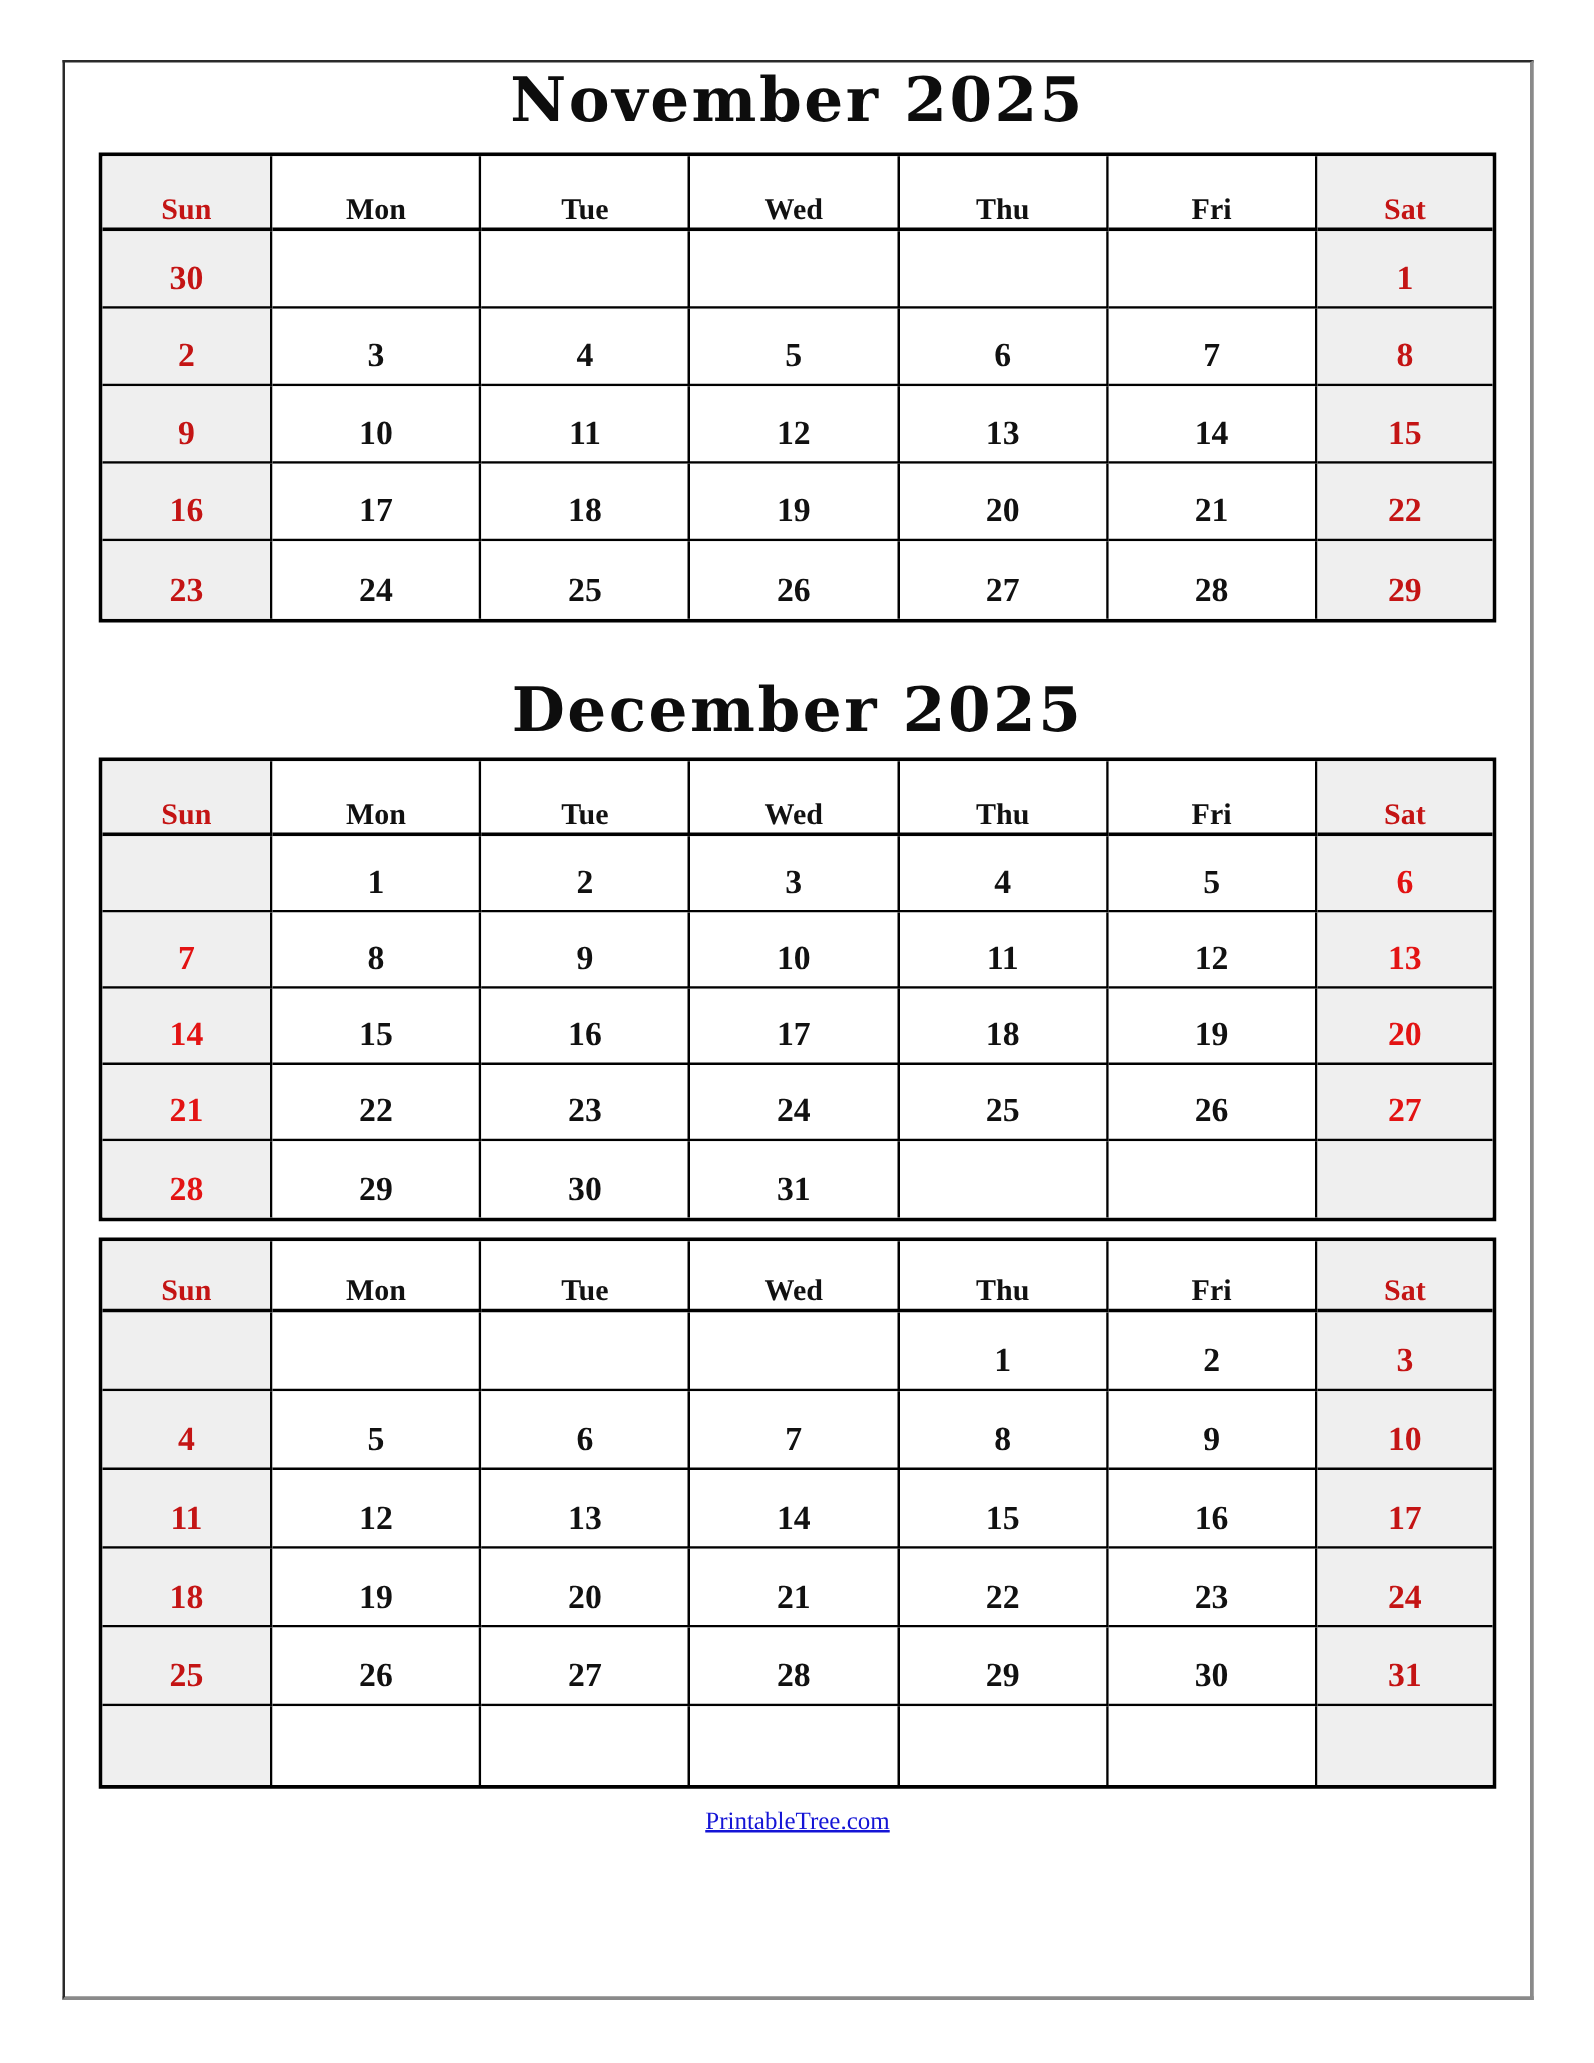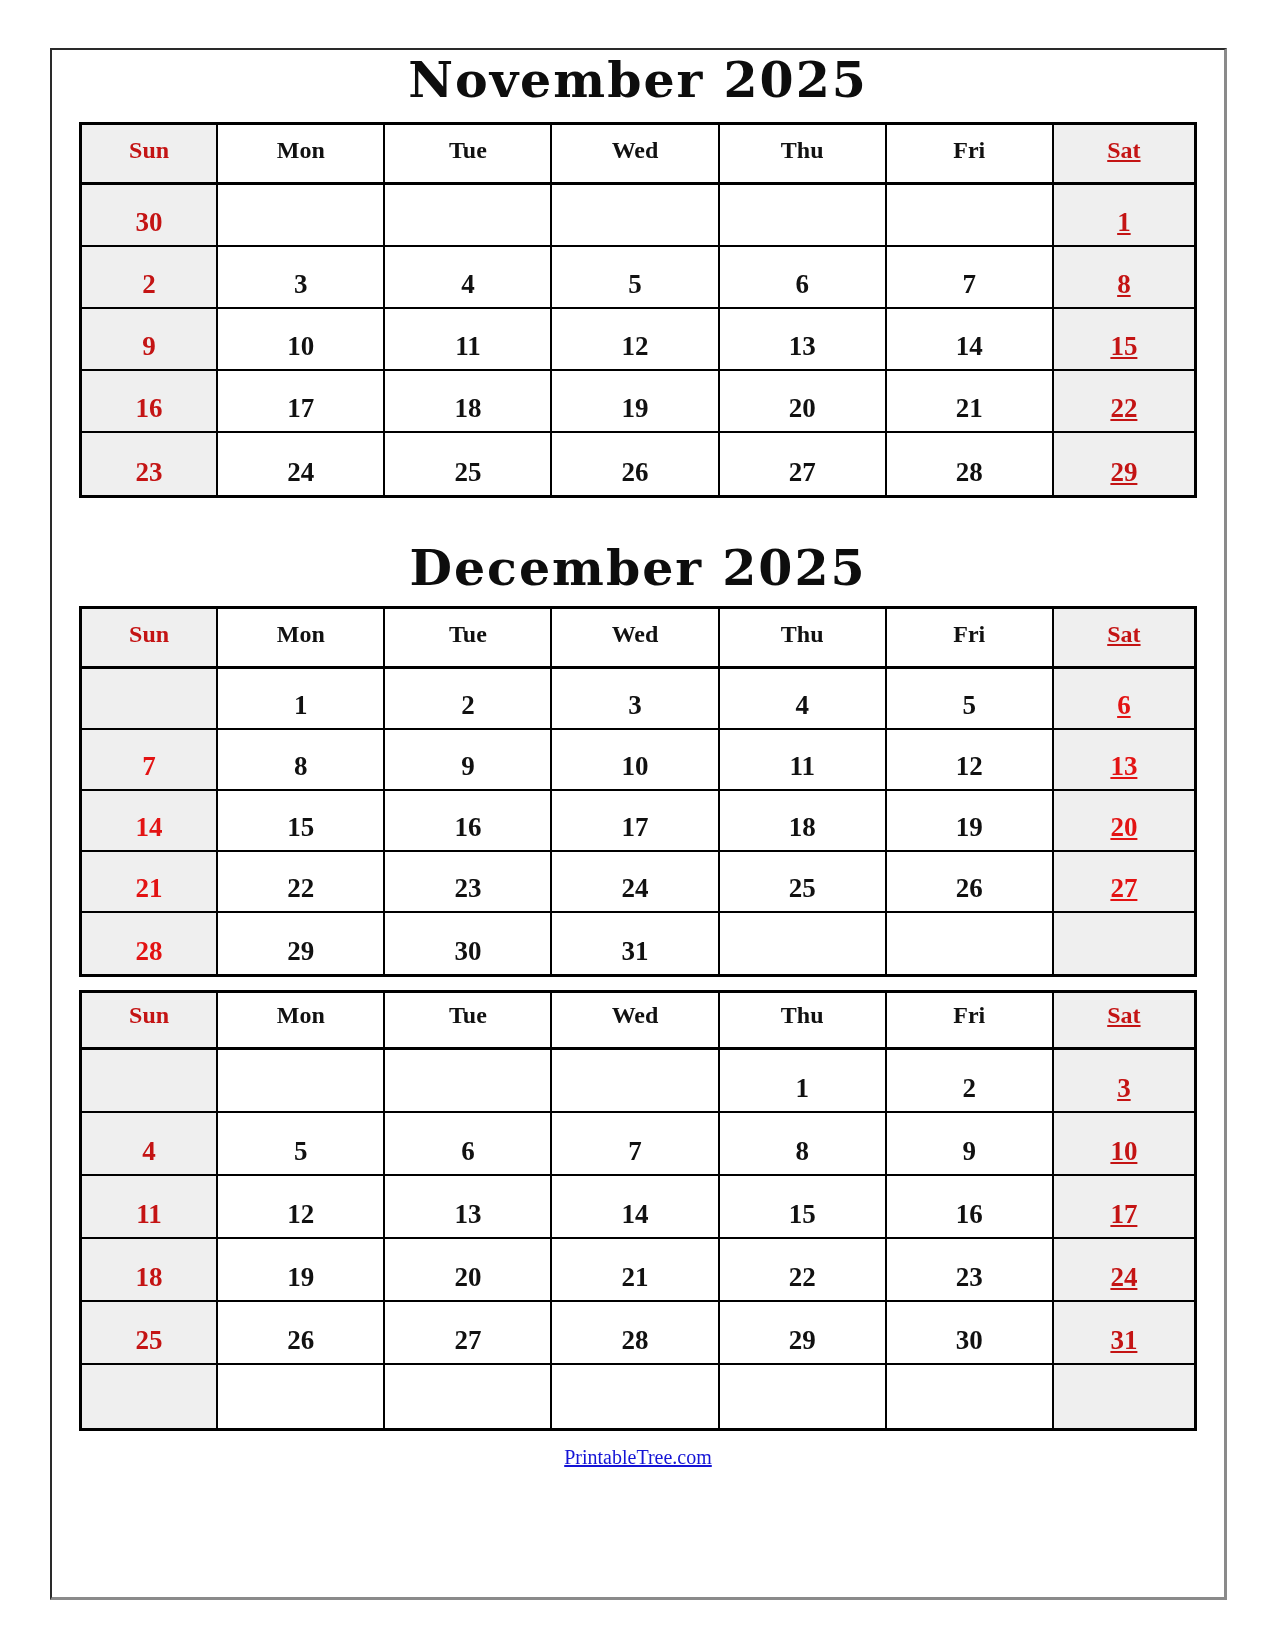--- a/index.html
+++ b/index.html
@@ -66,32 +66,32 @@
 
   .cal > div {
     box-sizing: border-box;
     border-right: 2px solid #000;
     border-bottom: 2px solid #000;
     display: flex;
     align-items: flex-end;
     justify-content: center;
     background: #ffffff;
   }
-  .cal > div:nth-child(7n) { border-right: none; text-decoration: underline; }
+  .cal > div:nth-child(7n) { border-right: none; }
   .cal > div:nth-child(-n+7) { border-bottom: 3px solid #000; }
   .cal > div:nth-last-child(-n+7) { border-bottom: none; }
 
   .we { background: #efefef !important; }
 
   .hcell {
     font-family: "Liberation Serif", serif;
     font-weight: 700;
     font-size: 24px;
     color: #111;
-    padding-bottom: 18px;
+    padding-bottom: 0;
   }
   .hcell.we { color: #c41414; }
 
   .cell {
     font-family: "Liberation Serif", serif;
     font-weight: 700;
     font-size: 27px;
     color: #111;
     padding-bottom: 7px;
   }

